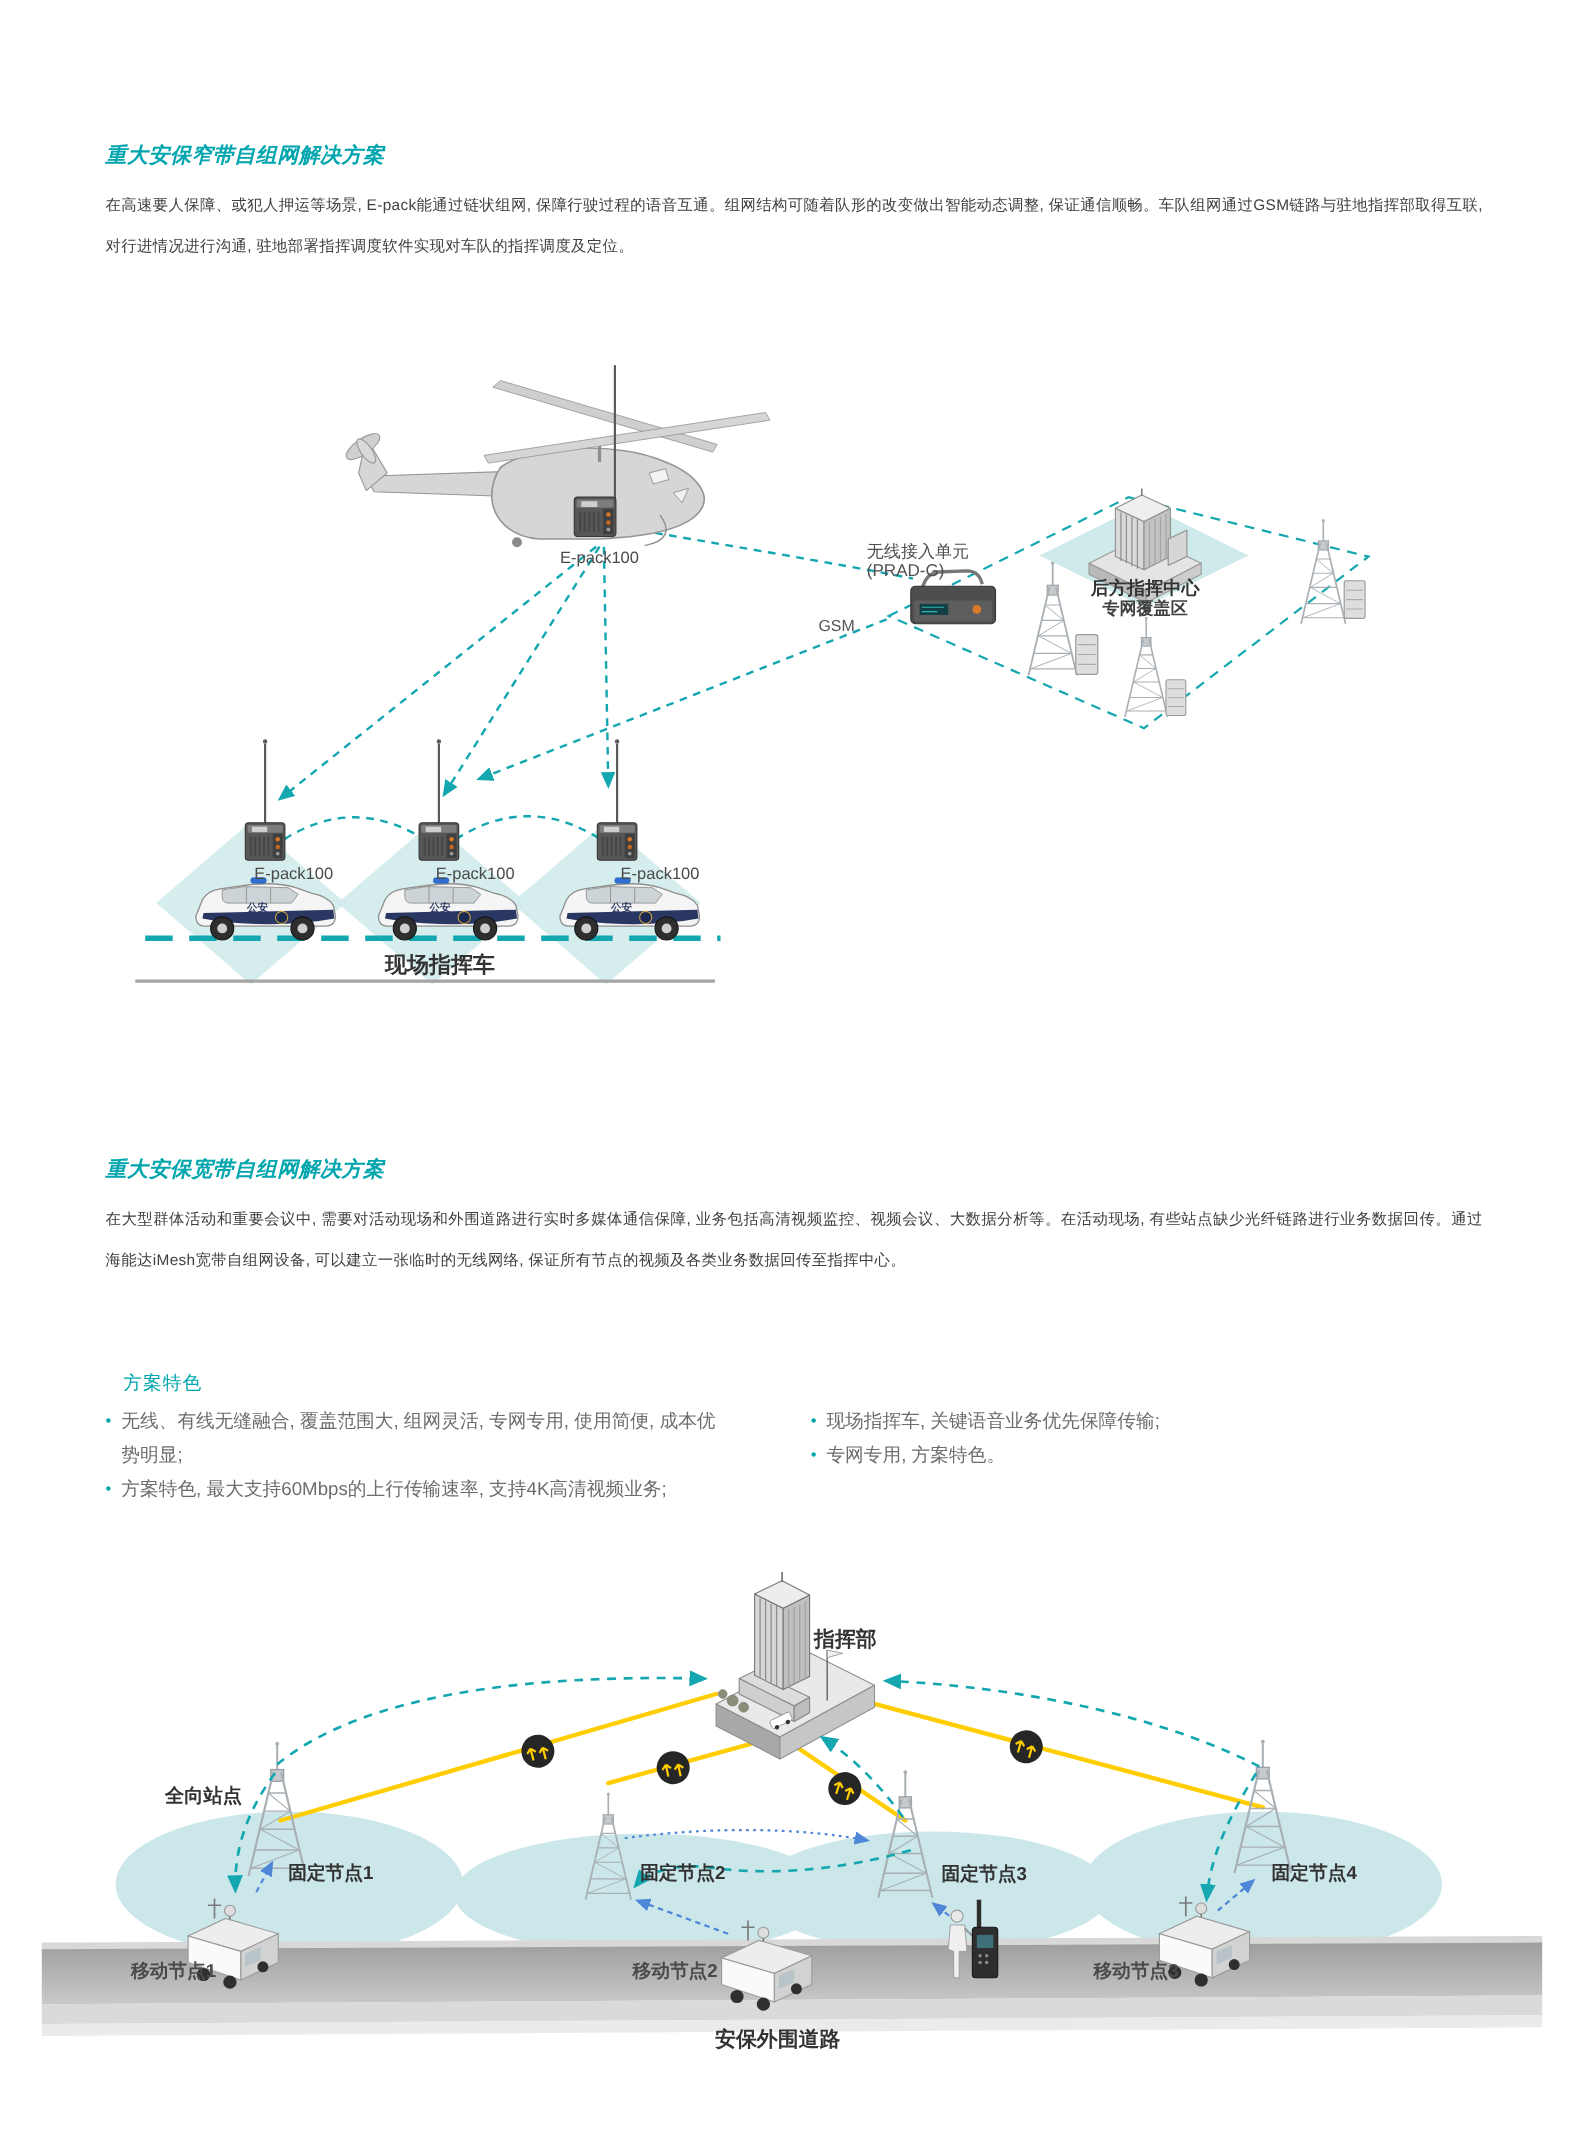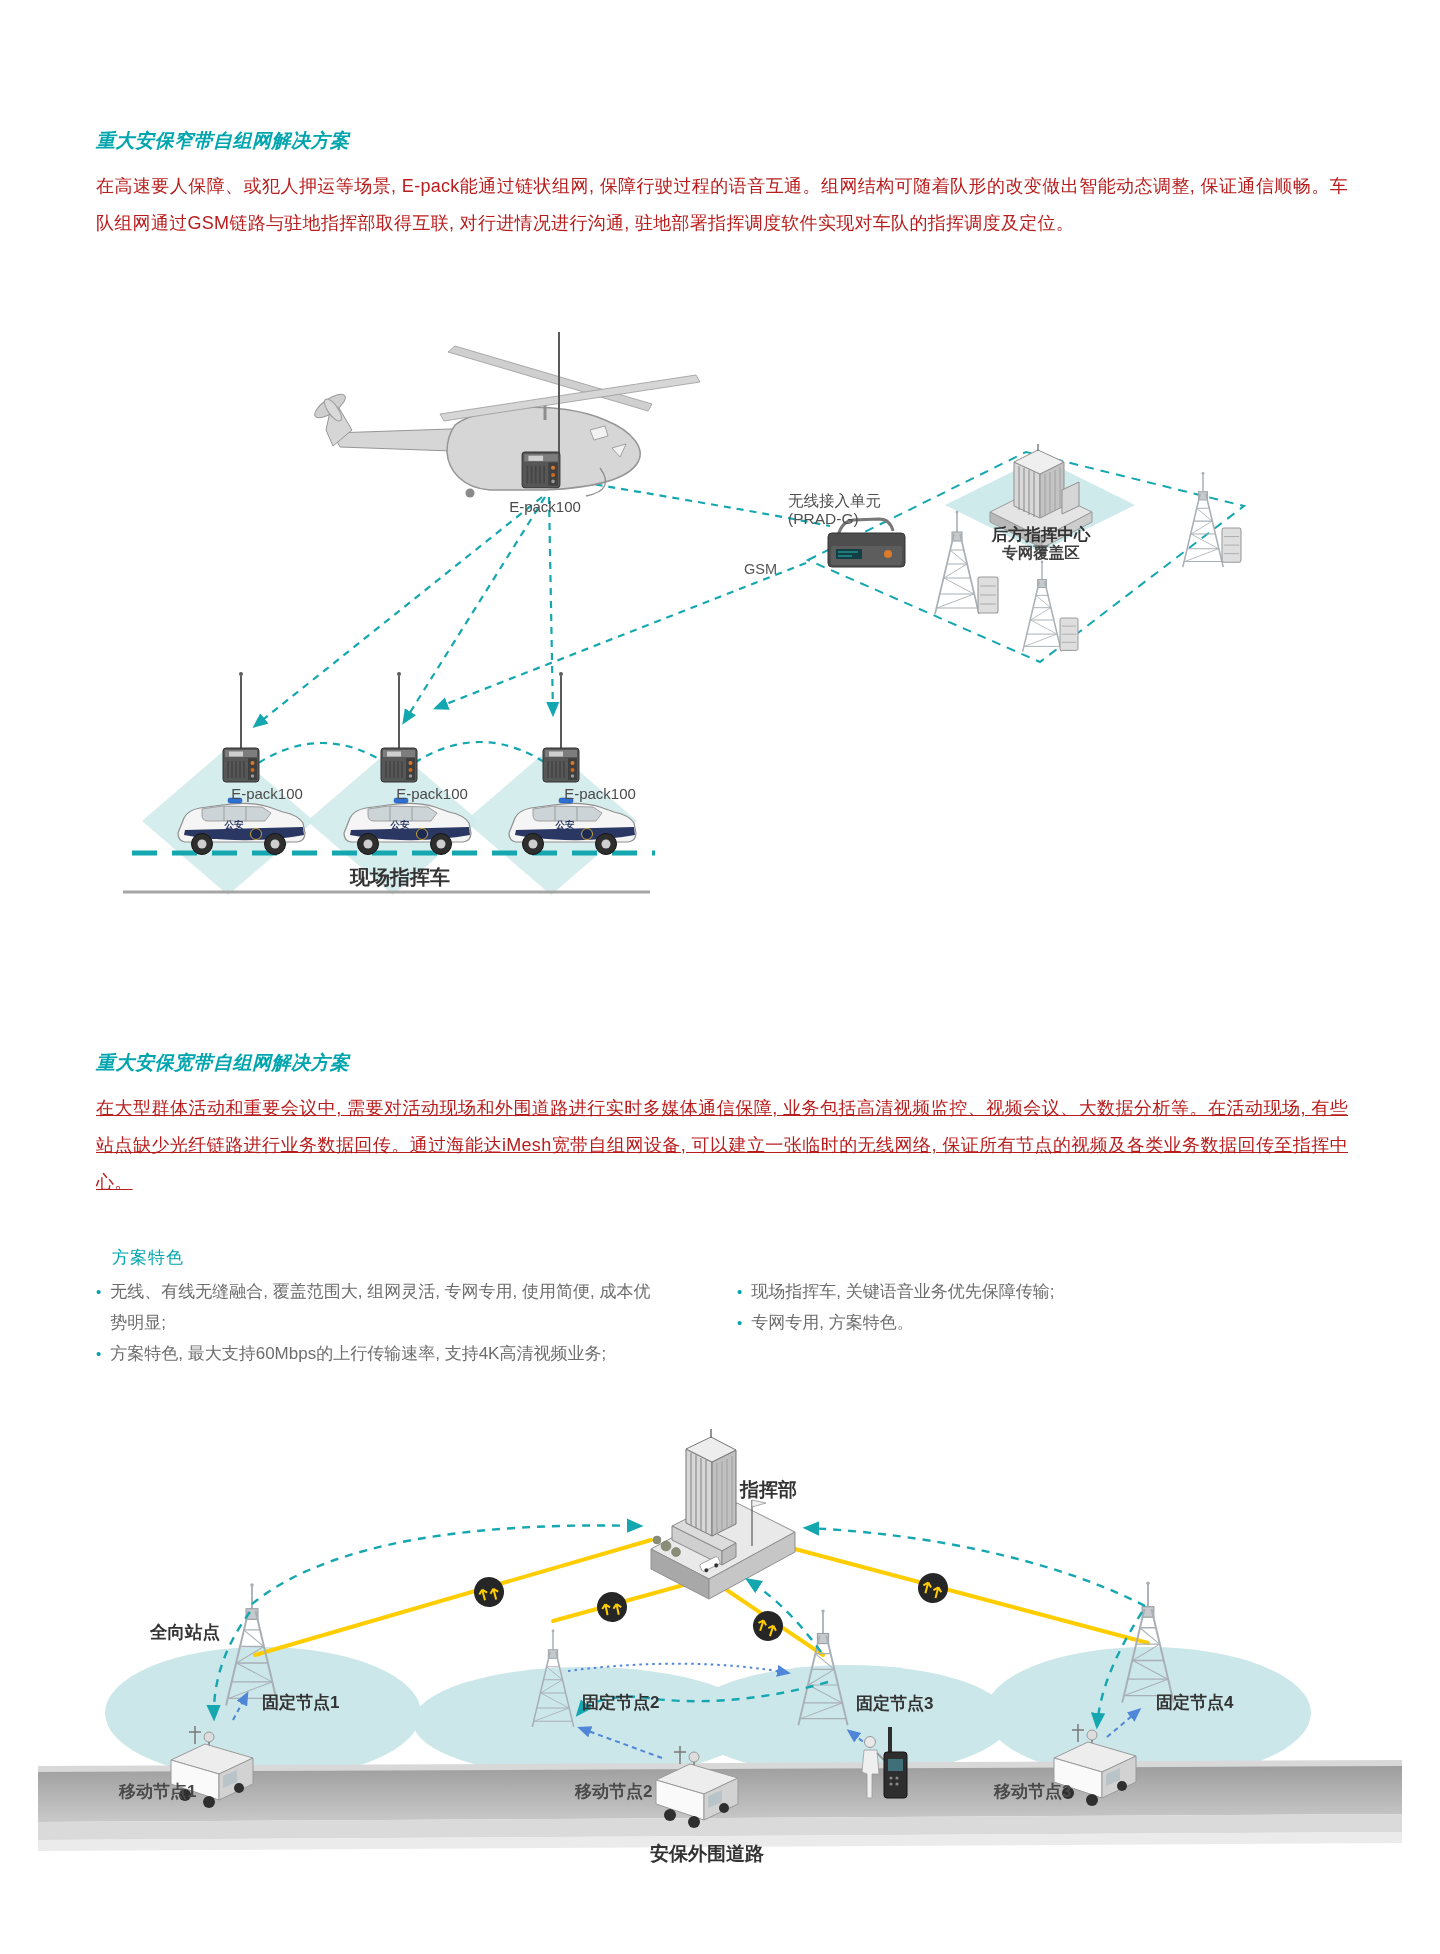--- a/index.html
+++ b/index.html
@@ -1,20 +1,20 @@
 <!DOCTYPE html>
 <html><head>
 <meta charset="utf-8">
 <style>
   html,body{margin:0;padding:0;background:#ffffff;}
   .page{position:relative;width:1440px;height:1954px;background:#ffffff;overflow:hidden;
         font-family:"Liberation Sans","DejaVu Sans",sans-serif;}
   .abs{position:absolute;}
   .h-teal{color:#00a5ad;font-size:19px;font-weight:bold;letter-spacing:.5px;font-style:italic;}
-  .body-p{width:1252px;font-size:18px;line-height:37px;color:#b91c1c;letter-spacing:.3px;text-align:justify;}
+  .body-p{width:1252px;font-size:14px;line-height:37px;color:#404040;letter-spacing:.3px;text-align:justify;}
   .feat-head{color:#00a5ad;font-size:17px;letter-spacing:1px;}
   .feat-cols{display:flex;width:1270px;}
   .feat-col{list-style:none;margin:0;padding:0;}
   .feat-col li{display:flex;font-size:17px;line-height:31px;color:#6d6d6d;}
   .feat-col .dot{color:#00a5ad;margin-right:9px;font-size:15px;line-height:31px;}
   .feat-left{width:565px;margin-right:76px;}
   .feat-right{width:560px;}
   svg text{font-family:"Liberation Sans","DejaVu Sans",sans-serif;}
   .lbl{fill:#4a4a4a;font-size:15px;}
   .lbl-b{fill:#333333;font-weight:bold;}
@@ -181,21 +181,21 @@
     <use href="#epack" transform="translate(221,748)"></use>
     <use href="#epack" transform="translate(379,748)"></use>
     <use href="#epack" transform="translate(541,748)"></use>
     <text x="267" y="799" class="lbl" text-anchor="middle">E-pack100</text>
     <text x="432" y="799" class="lbl" text-anchor="middle">E-pack100</text>
     <text x="600" y="799" class="lbl" text-anchor="middle">E-pack100</text>
     <text x="400" y="884" font-size="20" class="lbl-b" text-anchor="middle">现场指挥车</text>
   </svg>
 
   <div class="abs h-teal" style="left:96px;top:1050px;text-align:center;">重大安保宽带自组网解决方案</div>
-  <div class="abs body-p" style="left:96px;top:1090px;text-decoration:underline;">在大型群体活动和重要会议中, 需要对活动现场和外围道路进行实时多媒体通信保障, 业务包括高清视频监控、视频会议、大数据分析等。在活动现场, 有些站点缺少光纤链路进行业务数据回传。通过海能达iMesh宽带自组网设备, 可以建立一张临时的无线网络, 保证所有节点的视频及各类业务数据回传至指挥中心。</div>
+  <div class="abs body-p" style="left:96px;top:1090px;">在大型群体活动和重要会议中, 需要对活动现场和外围道路进行实时多媒体通信保障, 业务包括高清视频监控、视频会议、大数据分析等。在活动现场, 有些站点缺少光纤链路进行业务数据回传。通过海能达iMesh宽带自组网设备, 可以建立一张临时的无线网络, 保证所有节点的视频及各类业务数据回传至指挥中心。</div>
 
   <div class="abs feat-head" style="left:96px;top:1246px;margin-left:16px;">方案特色</div>
   <div class="abs feat-cols" style="left:96px;top:1276px;">
     <ul class="feat-col feat-left">
       <li>
           <span class="dot">•</span>
           <span>无线、有线无缝融合, 覆盖范围大, 组网灵活, 专网专用, 使用简便, 成本优势明显;</span>
         </li>
       <li>
           <span class="dot">•</span>

